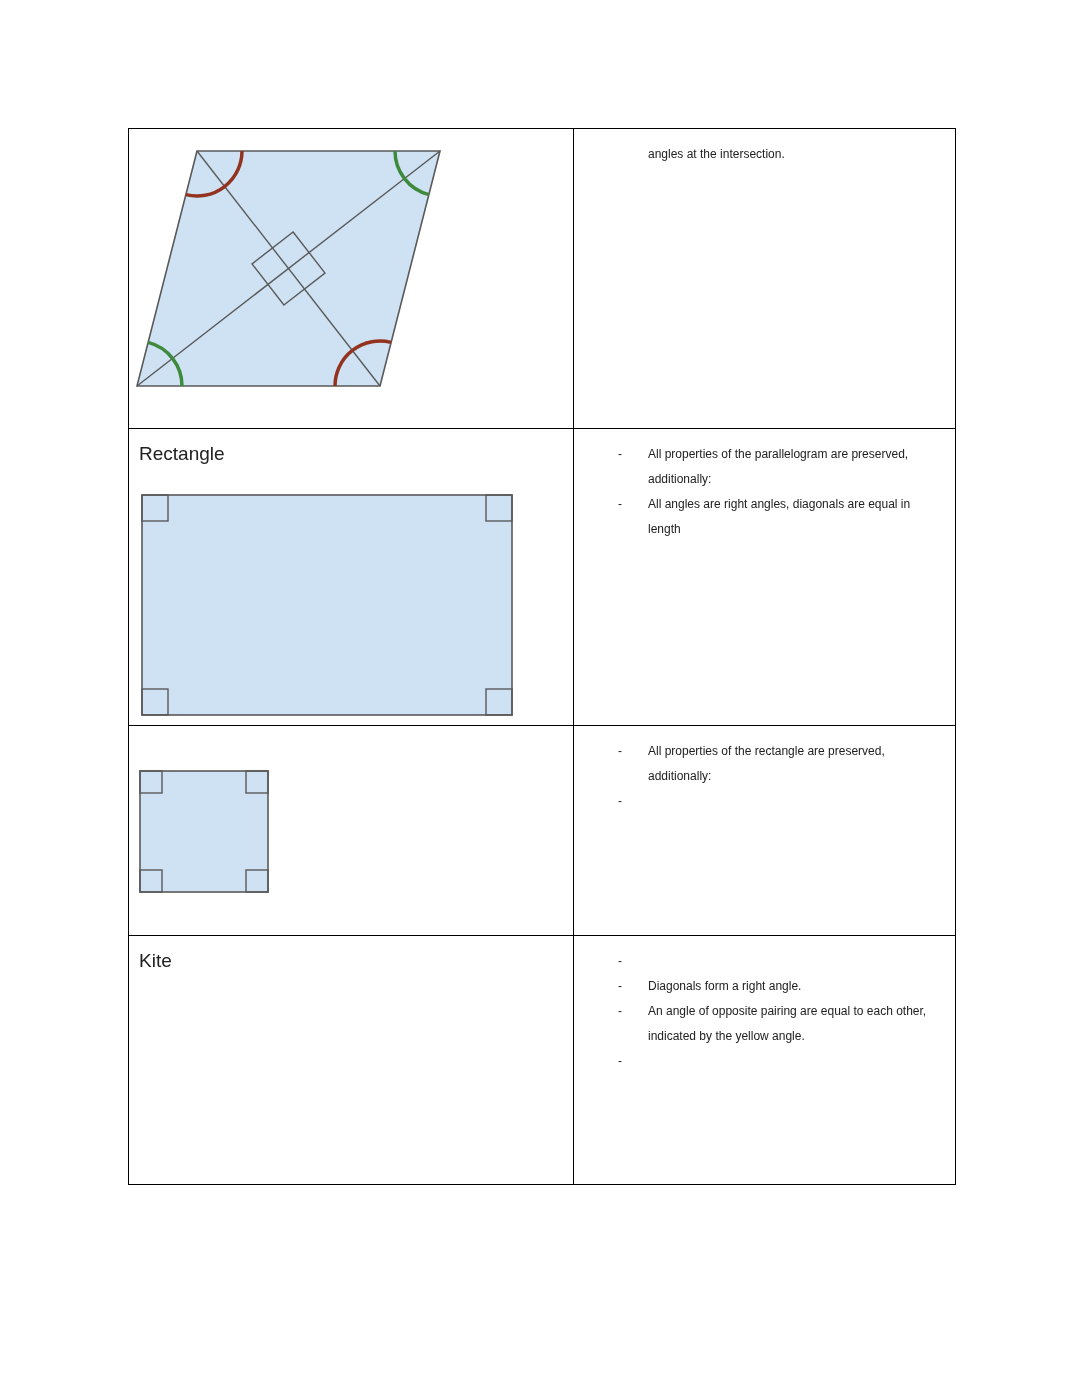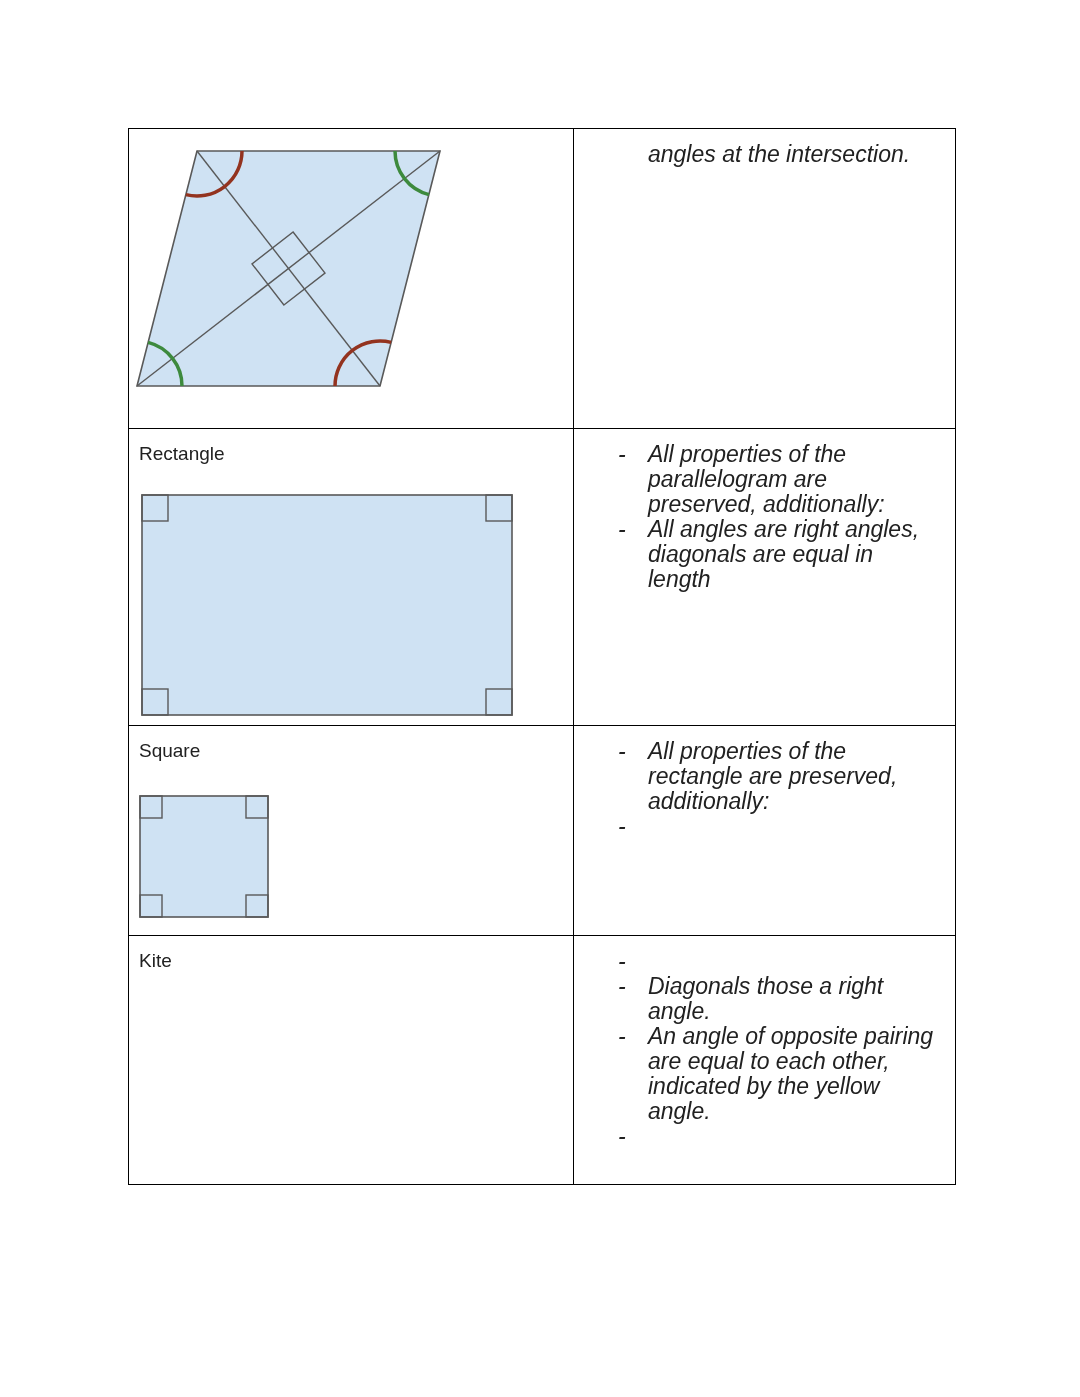--- a/index.html
+++ b/index.html
@@ -39,23 +39,22 @@
   .cell { overflow: hidden; }
   .cell.left { border-right: 1px solid var(--border); padding: 12px 10px; }
   .cell.right { padding: 13px 0 0 0; }
   .row-label {
     font-size: 19px;
     line-height: 25px;
     display: block;
   }
   .item {
     display: flex;
-    font-size: 23px;
+    font-size: 12px;
     line-height: 25px;
-    font-style: italic;
   }
   .dash {
     width: 74px;
     padding-left: 44px;
     flex: 0 0 74px;
   }
   .txt { flex: 1; padding-right: 14px; }
   .diagram { display: block; }
   .rhombus-svg { margin: 2px 0 0 -4px; }
   .rect-svg { margin: 28px 0 0 2px; }
@@ -105,21 +104,20 @@
       </div>
       <div class="item">
         <span class="dash">-</span>
         <span class="txt">All angles are right angles, diagonals are equal in length</span>
       </div>
     </div>
   </div>
 
   <div class="row r3">
     <div class="cell left">
-      <span class="row-label">Square</span>
       <svg class="diagram square-svg" width="130" height="123" viewBox="0 0 130 123">
         <rect x="1" y="1" width="128" height="121" style="fill:var(--shape-fill); stroke:var(--shape-stroke); stroke-width:1.6"></rect>
         <rect x="1" y="1" width="22" height="22" style="fill:none; stroke:var(--shape-stroke); stroke-width:1.4"></rect>
         <rect x="107" y="1" width="22" height="22" style="fill:none; stroke:var(--shape-stroke); stroke-width:1.4"></rect>
         <rect x="1" y="100" width="22" height="22" style="fill:none; stroke:var(--shape-stroke); stroke-width:1.4"></rect>
         <rect x="107" y="100" width="22" height="22" style="fill:none; stroke:var(--shape-stroke); stroke-width:1.4"></rect>
       </svg>
     </div>
     <div class="cell right">
       <div class="item">
@@ -135,21 +133,21 @@
   <div class="row r4">
     <div class="cell left">
       <span class="row-label">Kite</span>
     </div>
     <div class="cell right">
       <div class="item">
         <span class="dash">-</span>
       </div>
       <div class="item">
         <span class="dash">-</span>
-        <span class="txt">Diagonals those a right angle.</span>
+        <span class="txt">Diagonals form a right angle.</span>
       </div>
       <div class="item">
         <span class="dash">-</span>
         <span class="txt">An angle of opposite pairing are equal to each other, indicated by the yellow angle.</span>
       </div>
       <div class="item">
         <span class="dash">-</span>
       </div>
     </div>
   </div>

